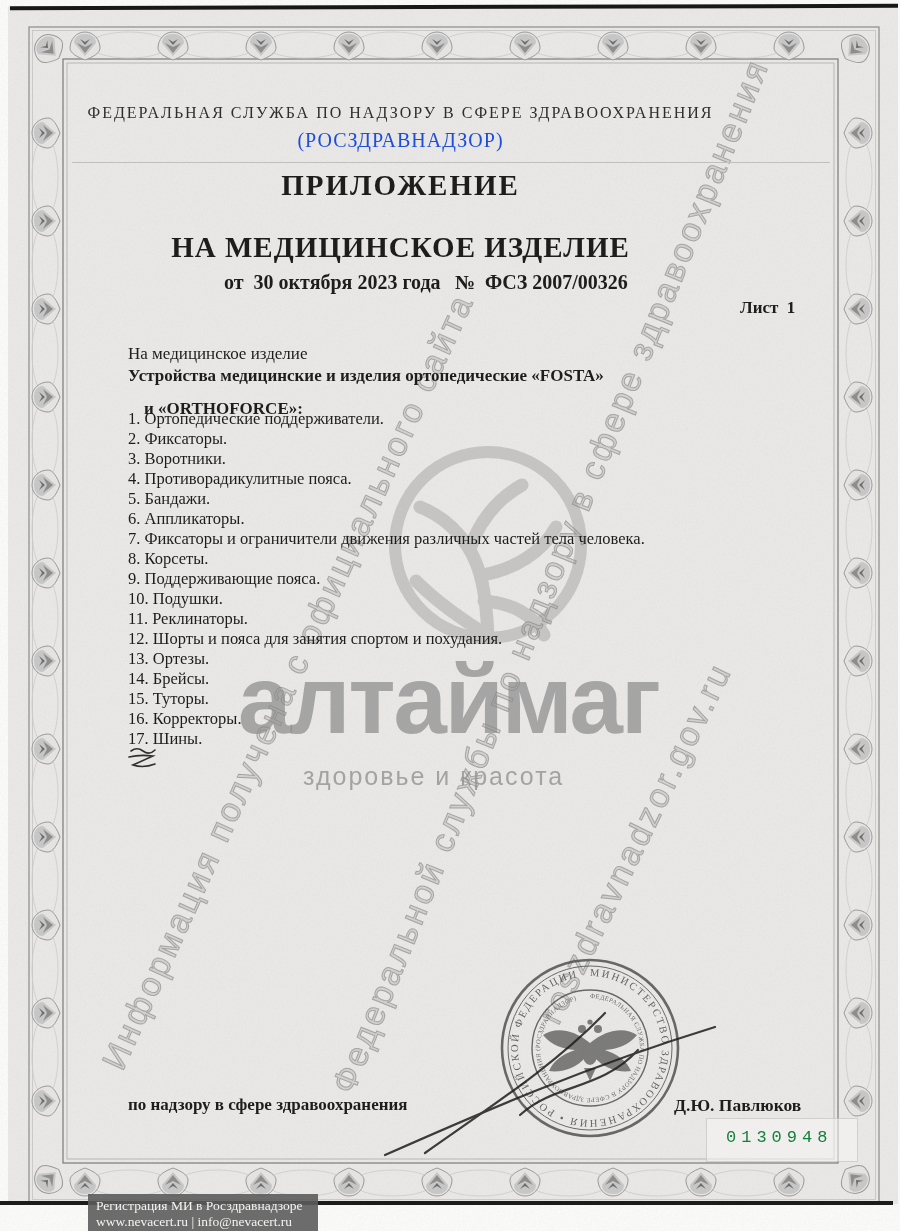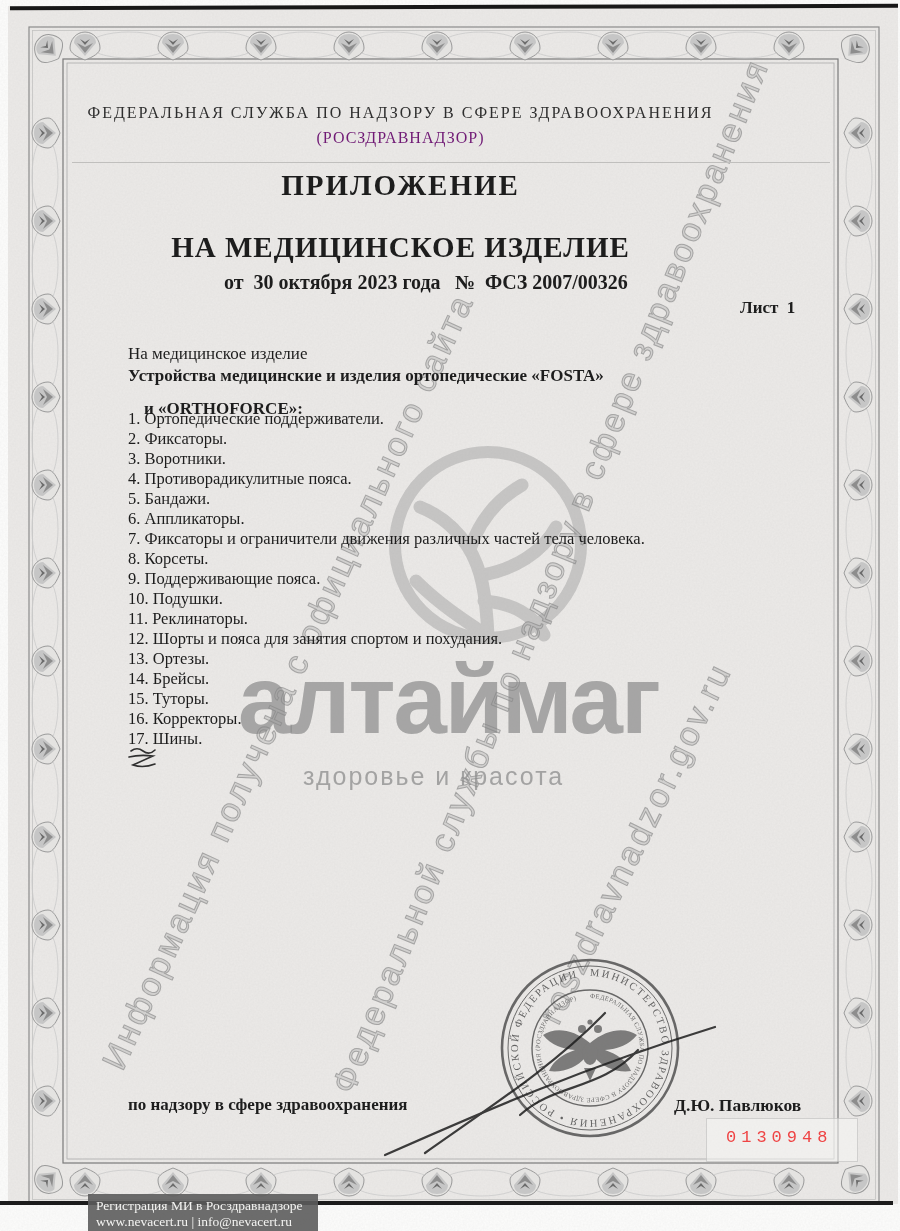--- a/index.html
+++ b/index.html
@@ -7,41 +7,41 @@
         font-family:"Liberation Serif",serif;color:#1d1d1d;}
   .abs{position:absolute;}
   
   .sheet{left:8px;top:6px;width:890px;height:1198px;background:#eceae8;}
   .scan-top{left:10px;top:5px;width:888px;height:4px;background:#181818;transform:rotate(-0.15deg);}
   .scan-bottom{left:0px;top:1201px;width:893px;height:4px;background:#1c1c1c;}
   svg.layer{position:absolute;pointer-events:none;}
   
   .center{left:63px;width:675px;text-align:center;}
   .hdr1{top:104px;font-size:16px;letter-spacing:2px;color:#2e2e2e;}
-  .hdr2{top:129px;font-size:16px;letter-spacing:1px;color:#701a75;}
+  .hdr2{top:129px;font-size:20px;letter-spacing:1px;color:#1d4ed8;}
   .divider{left:72px;top:162px;width:758px;height:1px;background:#c0bfbd;}
   .t1{top:169px;font-size:29px;font-weight:bold;letter-spacing:2px;}
   .t2{top:200px;font-size:29px;font-weight:bold;letter-spacing:0.5px;}
   .t3{top:231px;font-size:29px;font-weight:bold;letter-spacing:1px;}
   .date{left:224px;top:271px;font-size:20px;font-weight:bold;white-space:pre;}
   .regnum{left:455px;top:271px;font-size:20px;font-weight:bold;white-space:pre;}
   .sheetno{left:740px;top:298px;font-size:17px;font-weight:bold;white-space:pre;}
   
   .intro{left:128px;top:344px;font-size:17px;}
   .prod1{left:128px;top:366px;font-size:17px;font-weight:bold;}
   .prod2{left:144px;top:389px;font-size:17px;font-weight:bold;margin-top:10px;}
   .items{left:128px;top:409px;width:640px;font-size:16.5px;line-height:20px;}
   
   .sig1{left:128px;top:1071px;font-size:17px;font-weight:bold;}
   .sig2{left:128px;top:1095px;font-size:17px;font-weight:bold;}
   .signame{left:674px;top:1095px;font-size:17.5px;font-weight:bold;}
   .serialbox{left:706px;top:1118px;width:150px;height:42px;background:rgba(246,246,244,0.55);
              border:1px solid rgba(150,150,150,0.35);}
   .serial{left:726px;top:1128px;font-size:17px;font-family:"Liberation Mono",monospace;
-          letter-spacing:5px;color:#ef4444;}
+          letter-spacing:5px;color:#15803d;}
   
   .wm{white-space:nowrap;font-family:"Liberation Sans",sans-serif;font-size:34px;letter-spacing:3px;
       color:rgba(165,165,165,0.35);-webkit-text-stroke:1px rgba(135,135,135,0.65);
       transform-origin:0 50%;}
   .wm1{left:112px;top:1048px;transform:rotate(-65.5deg);}
   .wm2{left:342px;top:1072px;transform:rotate(-68deg);}
   .wm3{left:548px;top:1002px;transform:rotate(-64deg);}
   .brand{left:238px;top:652px;font-family:"Liberation Sans",sans-serif;font-weight:bold;
          font-size:96px;line-height:1;letter-spacing:-2px;color:rgba(140,140,140,0.72);}
   .tagline{left:303px;top:762px;font-family:"Liberation Sans",sans-serif;font-size:25px;

